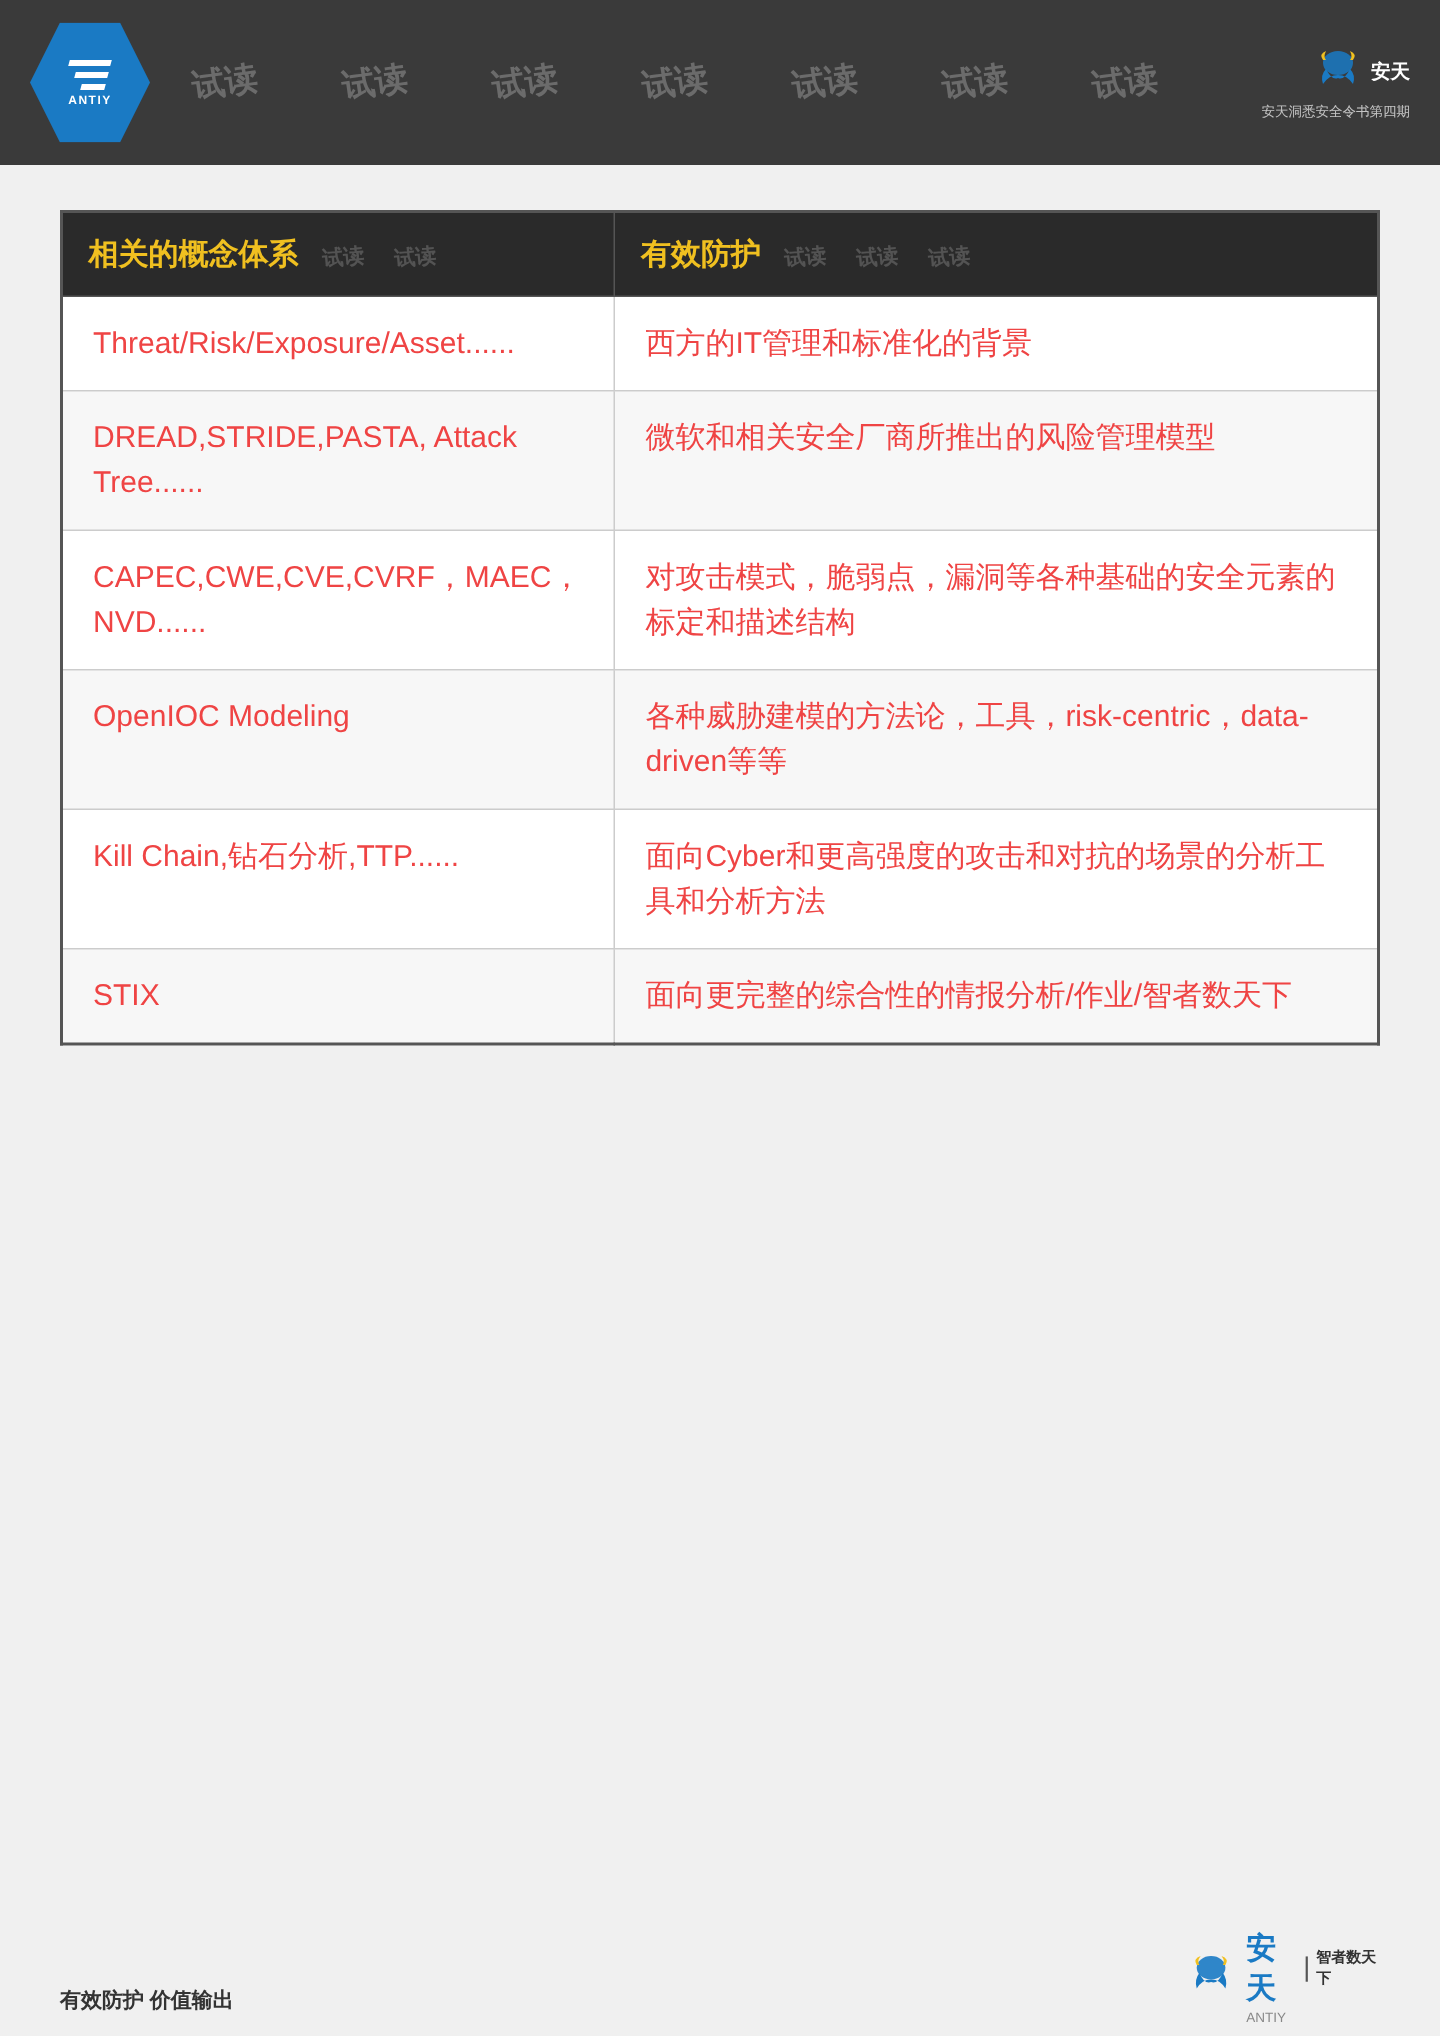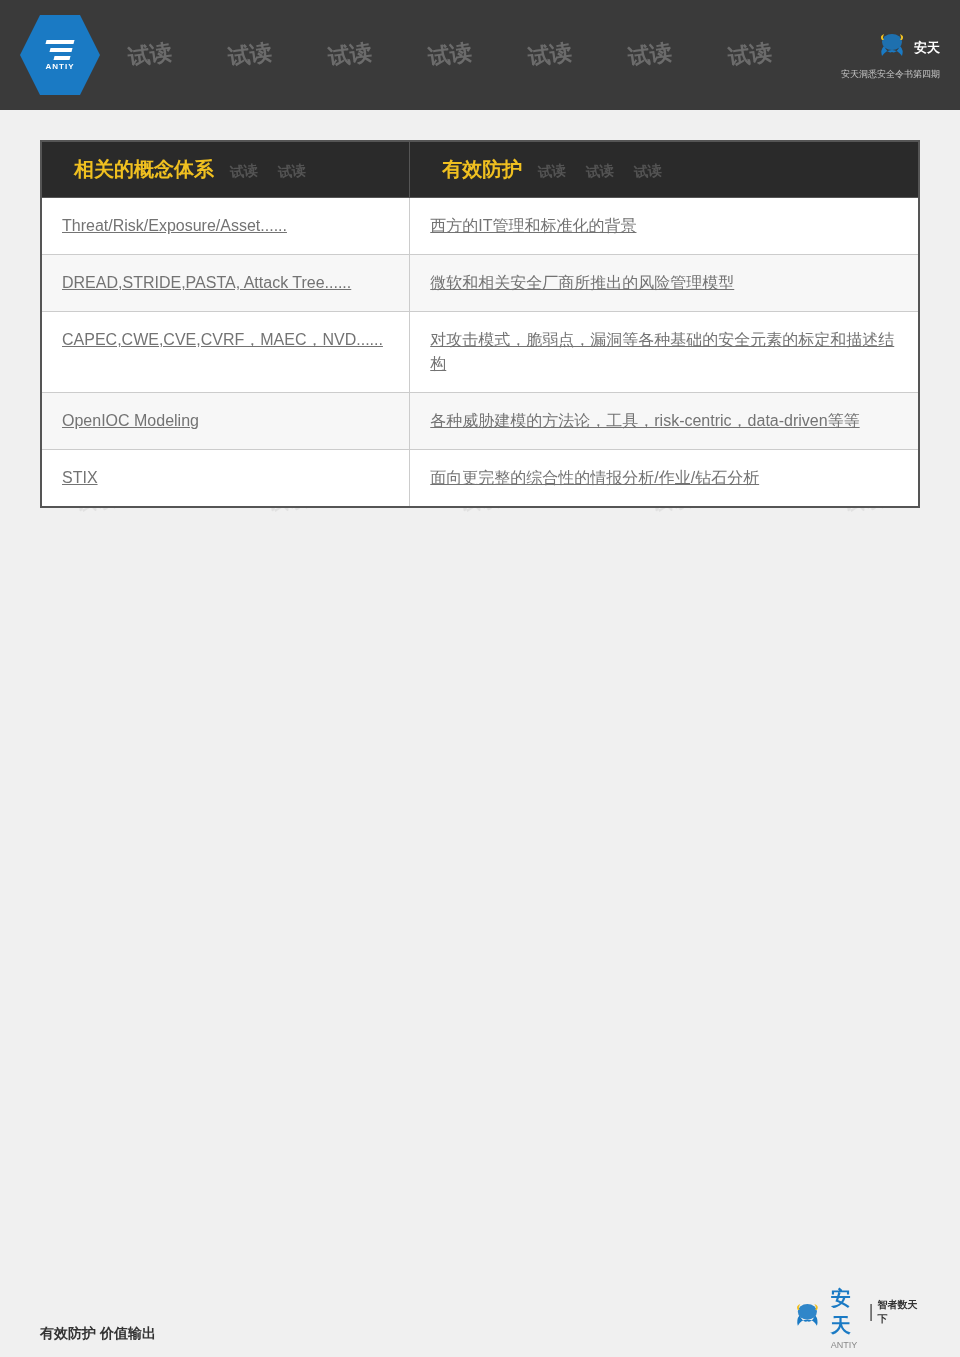--- a/index.html
+++ b/index.html
@@ -152,33 +152,32 @@
       border-collapse: collapse;
       background: white;
       border: 2px solid #555;
     }
 
     .concept-table th {
       background: #2a2a2a;
       color: #f0c020;
       font-size: 20px;
       font-weight: bold;
-      padding: 14px 32px;
+      padding: 14px 17px;
       text-align: left;
       border: 1px solid #555;
     }
 
     .concept-table td {
       padding: 16px 20px;
       border: 1px solid #ccc;
       vertical-align: top;
-      font-size: 16px;
-      color: #737373;
+      font-size: 20px;
+      color: #ef4444;
       line-height: 1.5;
-      text-decoration: underline;
     }
 
     .concept-table tr:nth-child(even) td {
       background: #f7f7f7;
     }
 
     .concept-table tr:nth-child(odd) td {
       background: #ffffff;
     }
 
@@ -353,22 +352,26 @@
         </tr>
         <tr>
           <td class="left-col">CAPEC,CWE,CVE,CVRF，MAEC，NVD......</td>
           <td class="right-col">对攻击模式，脆弱点，漏洞等各种基础的安全元素的标定和描述结构</td>
         </tr>
         <tr>
           <td class="left-col">OpenIOC Modeling</td>
           <td class="right-col">各种威胁建模的方法论，工具，risk-centric，data-driven等等</td>
         </tr>
         <tr>
+          <td class="left-col">Kill Chain,钻石分析,TTP......</td>
+          <td class="right-col">面向Cyber和更高强度的攻击和对抗的场景的分析工具和分析方法</td>
+        </tr>
+        <tr>
           <td class="left-col">STIX</td>
-          <td class="right-col">面向更完整的综合性的情报分析/作业/钻石分析</td>
+          <td class="right-col">面向更完整的综合性的情报分析/作业/智者数天下</td>
         </tr>
       </tbody>
   </table>
 </div>
 
 <div class="footer">
   <span class="footer-left">有效防护 价值输出</span>
   <div class="footer-right">
     <div class="footer-logo-antiy">
       <svg width="40" height="40" viewBox="0 0 40 40">

